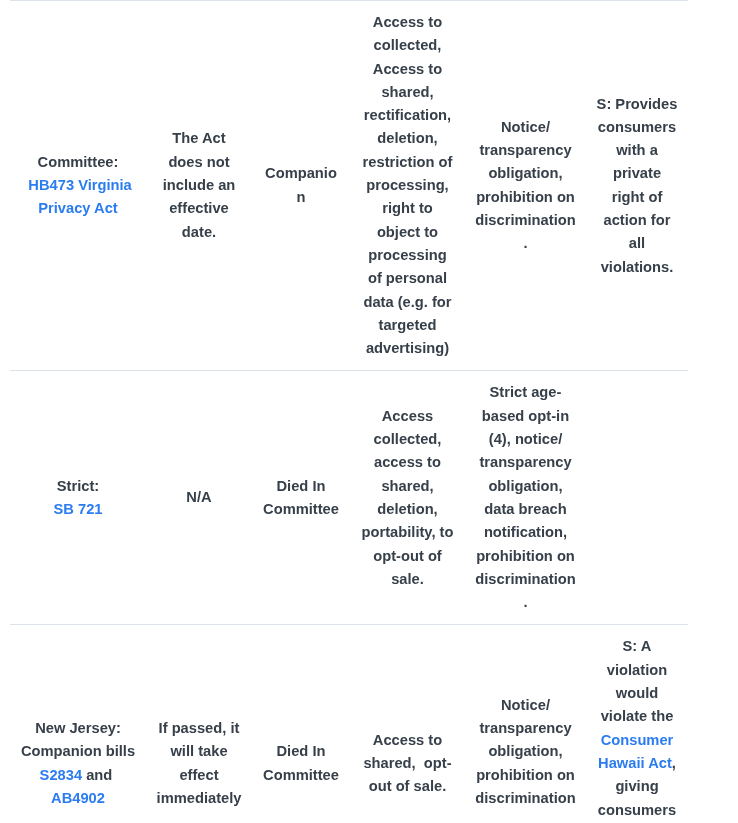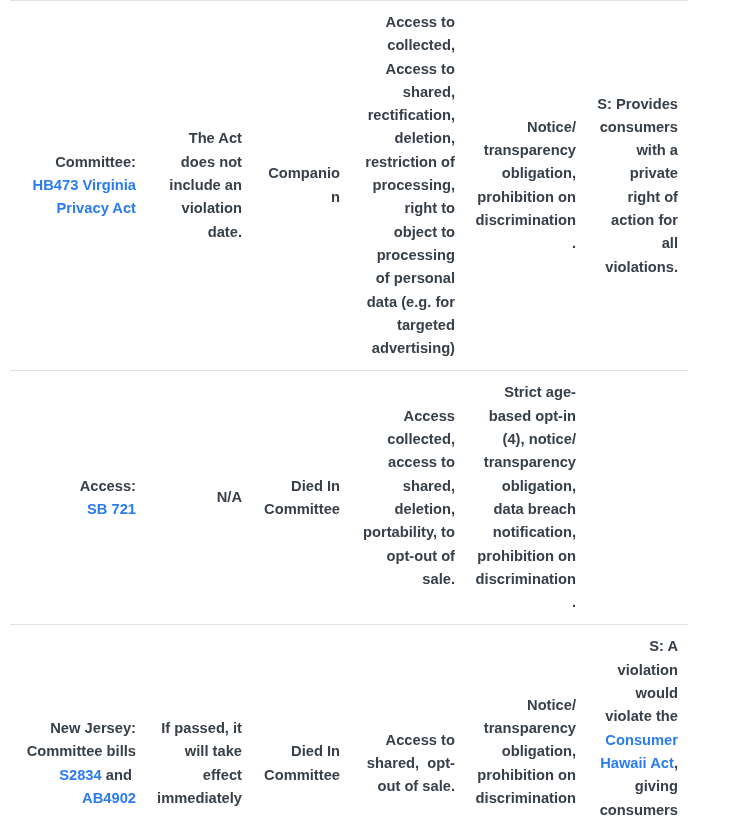--- a/index.html
+++ b/index.html
@@ -35,21 +35,21 @@
     border-top: 1px solid #dde3ea;
   }
 
   table.bills-table td {
     vertical-align: middle;
     padding: 10px 10px 10px 10px;
     font-size: 14.7px;
     line-height: 23.3px;
     font-weight: 700;
     color: #37404a;
-    text-align: right;
+    text-align: center;
     word-wrap: break-word;
     overflow-wrap: break-word;
     hyphens: none;
   }
 
   
   col.c1 { width: 136px; }
   col.c2 { width: 106px; }
   col.c3 { width: 98px; }
   col.c4 { width: 115px; }
@@ -89,46 +89,46 @@
         <col class="c5">
         <col class="c6">
     </colgroup>
     <tbody>
 
       <tr class="row-virginia">
         <td class="col-1">
           <span class="cell-text">Committee:</span>
           <span>&nbsp;</span><a class="bill-link">HB473 Virginia Privacy Act</a>
         </td>
-        <td>The Act does not include an violation date.</td>
+        <td>The Act does not include an effective date.</td>
         <td>Companion</td>
         <td>Access to collected, Access to shared, rectification, deletion, restriction of processing, right to object to processing of personal data (e.g. for targeted advertising)</td>
         <td>Notice/ transparency obligation, prohibition on discrimination.</td>
         <td>
           <span class="cell-text">S: Provides consumers with a private right of action for all violations.</span>
         </td>
       </tr>
 
       <tr class="row-hawaii">
         <td class="col-1">
-          <span class="cell-text">Access:</span><br>
+          <span class="cell-text">Strict:</span><br>
           <a class="bill-link">SB 721</a>
         </td>
         <td>N/A</td>
         <td>Died In Committee</td>
         <td>Access collected, access to shared, deletion, portability, to opt-out of sale.</td>
         <td>Strict age-based opt-in (4), notice/ transparency obligation, data breach notification, prohibition on discrimination.</td>
         <td>
           <span class="cell-text"></span>
         </td>
       </tr>
 
       <tr class="row-newjersey">
         <td class="col-1">
-          <span class="cell-text">New Jersey: Committee bills</span><br>
+          <span class="cell-text">New Jersey: Companion bills</span><br>
           <a class="bill-link">S2834</a><span class="ws"> and </span><br>
           <a class="bill-link">AB4902</a>
         </td>
         <td>If passed, it will take effect immediately</td>
         <td>Died In Committee</td>
         <td class="ws">Access to shared,  opt-out of sale.</td>
         <td>Notice/ transparency obligation, prohibition on discrimination.</td>
         <td>
           <span class="cell-text">S: A violation would violate the </span><a class="bill-link">Consumer Hawaii Act</a><span class="cell-text">, giving consumers a private right of action.</span>
         </td>

